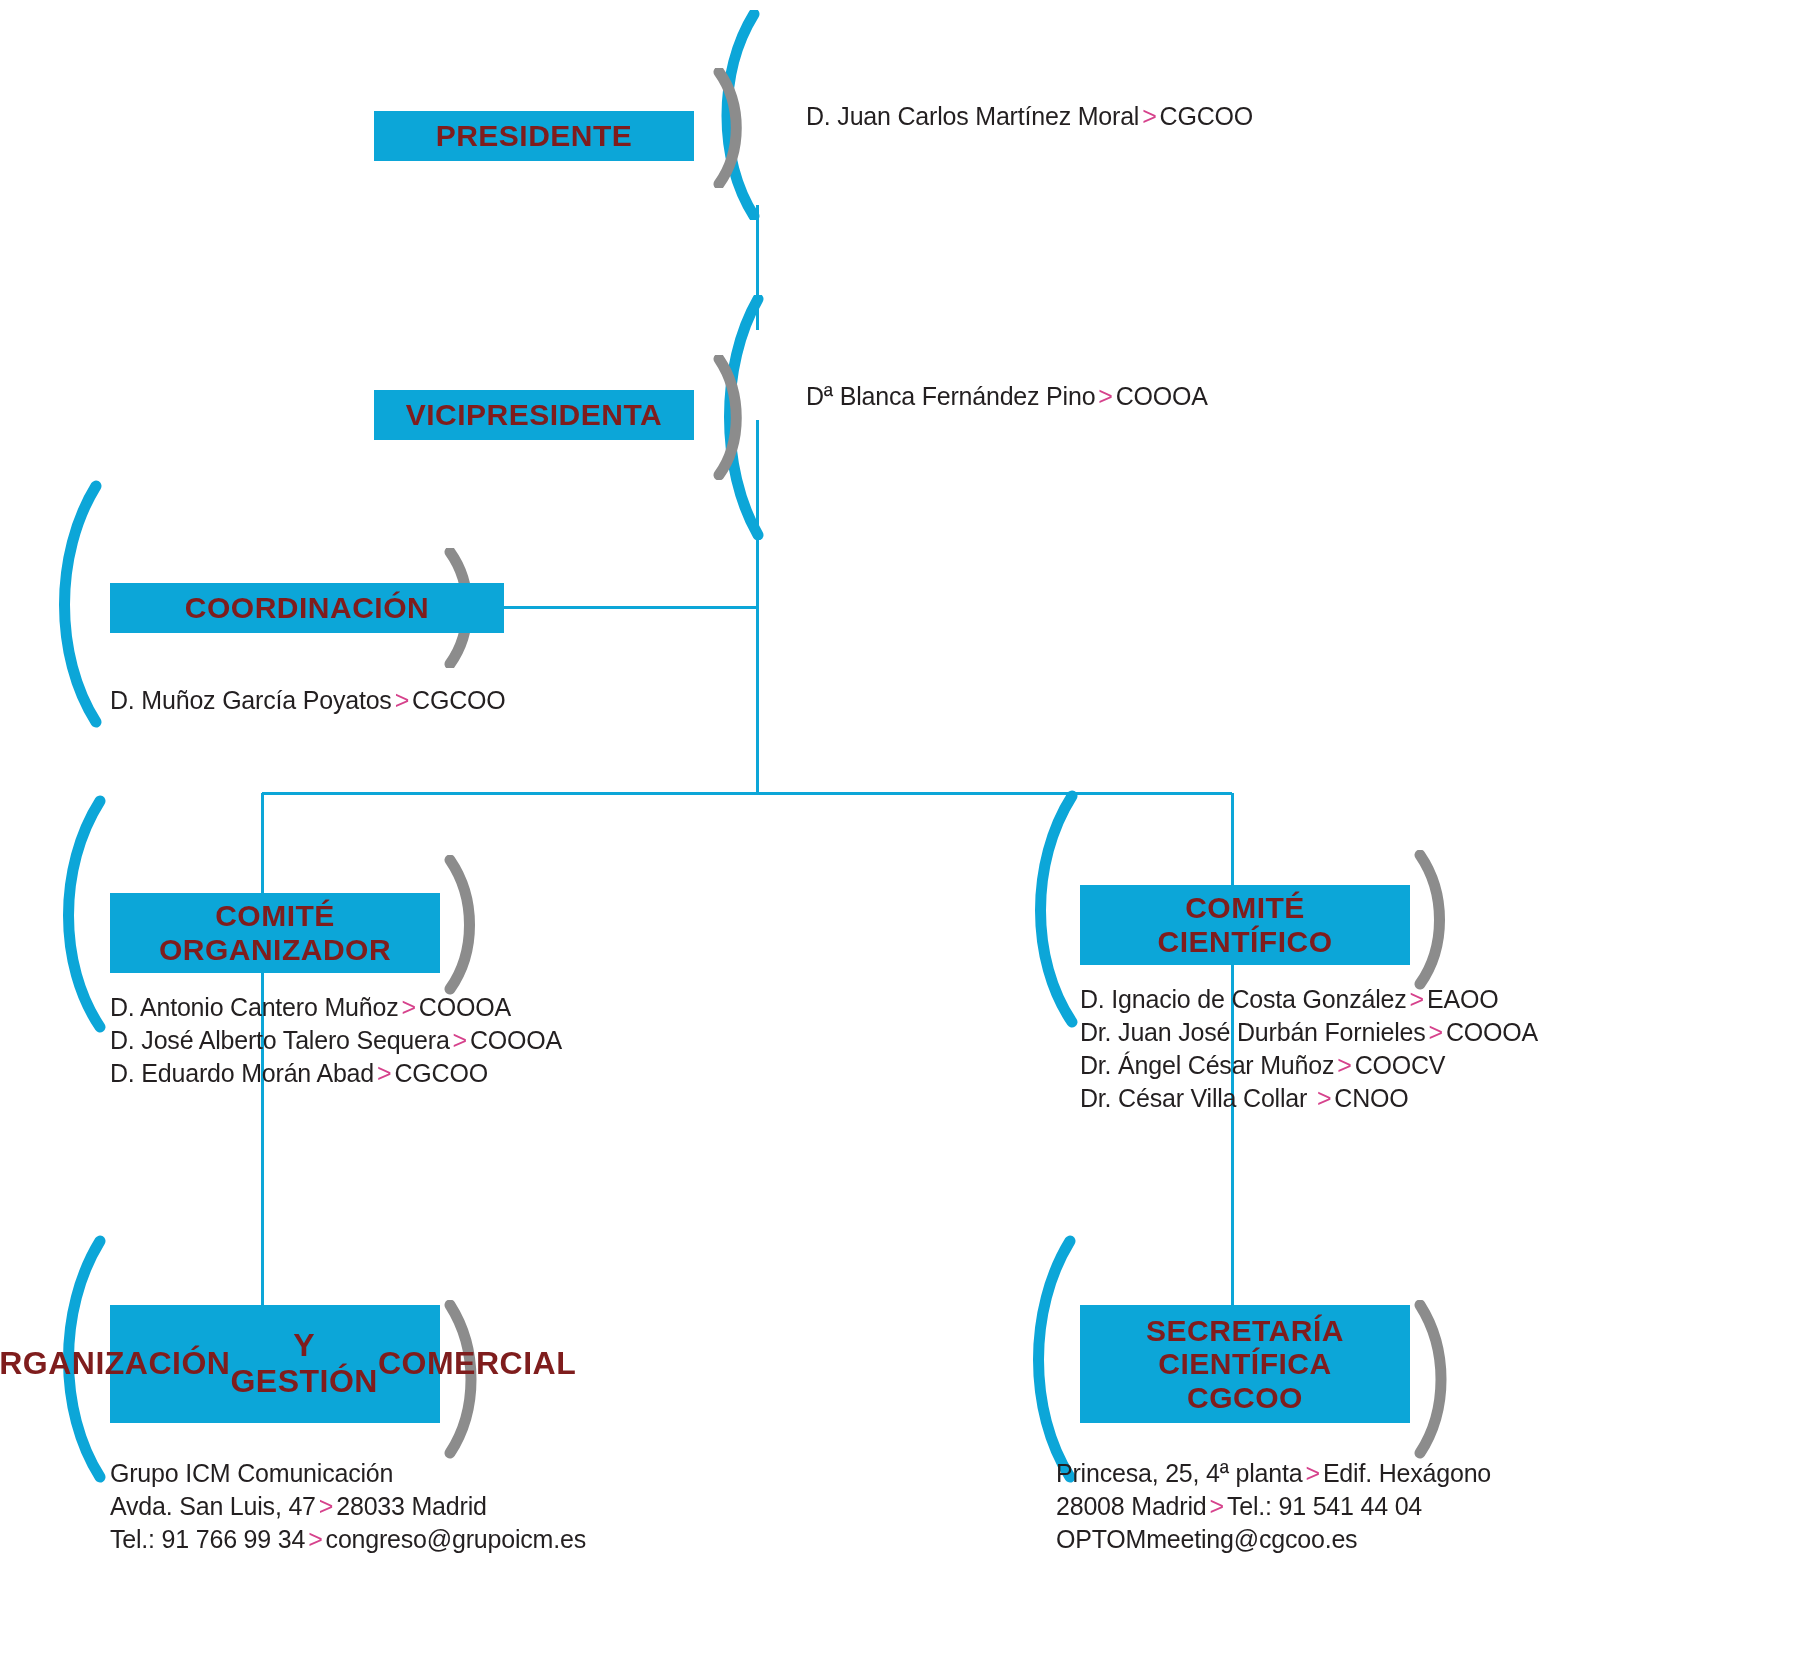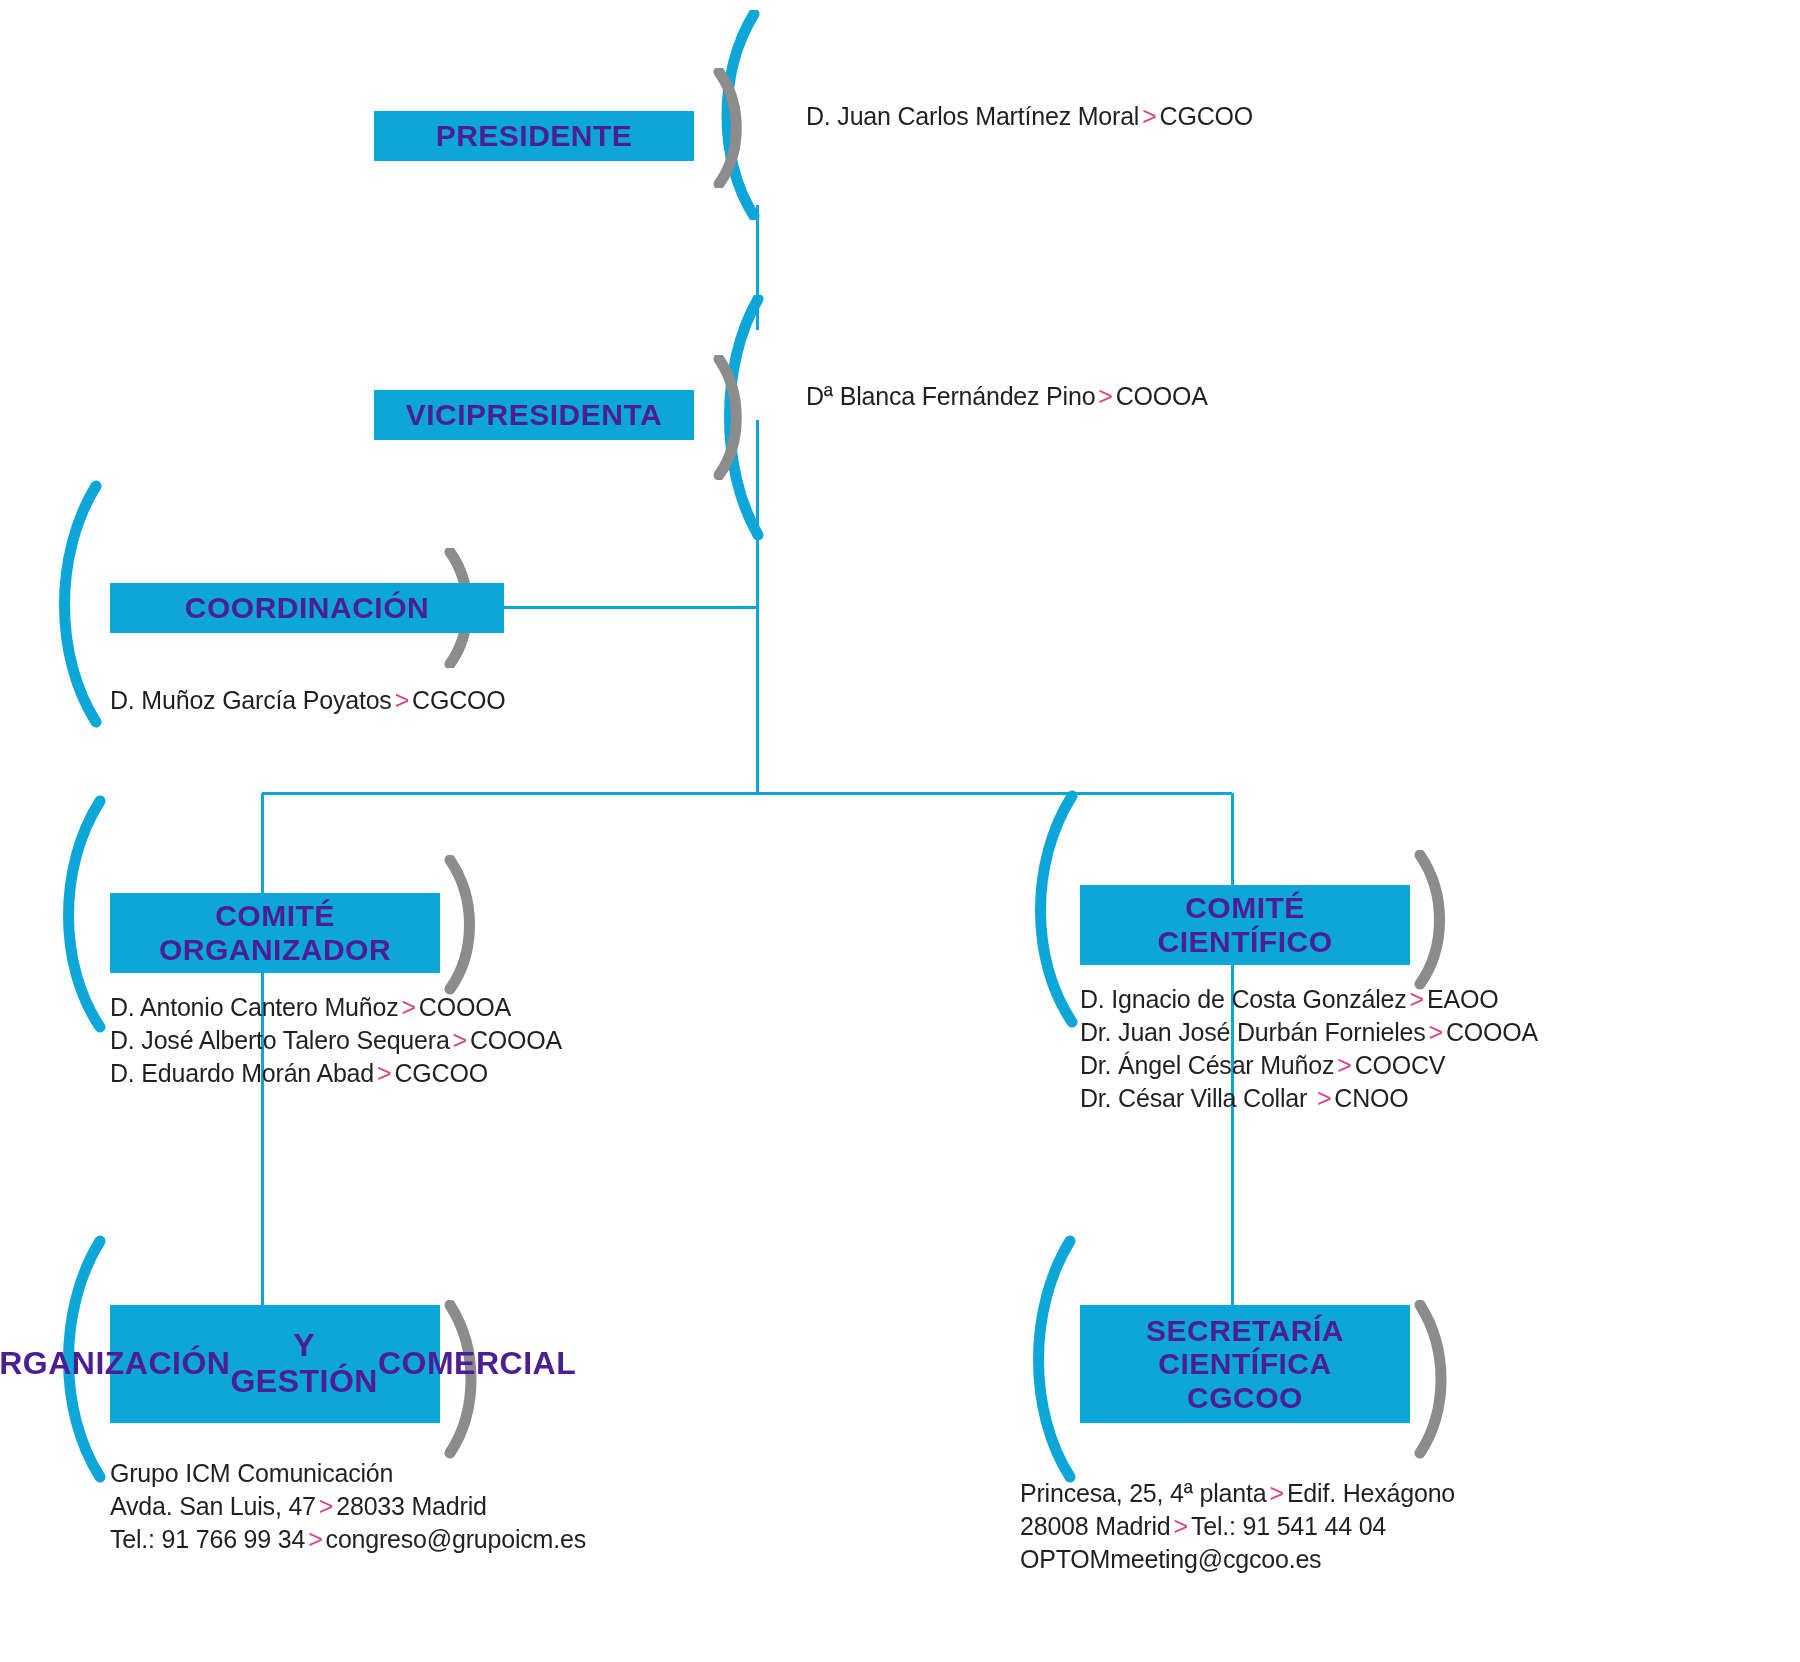--- a/index.html
+++ b/index.html
@@ -23,21 +23,21 @@
     position: absolute;
     left: 0; top: 0;
     width: 1800px;
     height: 1662px;
     pointer-events: none;
   }
   
   .box {
     position: absolute;
     background: #0CA6D8;
-    color: #4c1d95;
+    color: #7f1d1d;
     display: flex;
     align-items: center;
     justify-content: center;
     text-align: center;
     font-weight: bold;
     letter-spacing: 0.5px;
     line-height: 1.12;
     box-sizing: border-box;
     padding: 2px 10px;
   }
@@ -222,21 +222,21 @@
   <svg class="paren" style="left:1413px; top:1300px;" width="55" height="160">
     <path d="M 7 5 C 35 49, 35 110, 7 153" stroke="#8C8C8C" stroke-width="11" fill="none" stroke-linecap="round"></path>
   </svg>
 
   <div class="box" style="left:1080px; top:1305px; width:330px; height:118px; font-size:30px; flex-direction:column;">
     <span>SECRETARÍA</span>
     <span>CIENTÍFICA</span>
     <span>CGCOO</span>
   </div>
 
-  <div class="txt" style="left:1020px; top:1457px;margin-top:20px;">
+  <div class="txt" style="left:1056px; top:1457px;">
     <span class="ln">
       <span>Princesa, 25, 4ª planta</span><span class="sep">&gt;</span><span>Edif. Hexágono</span>
     </span>
     <span class="ln">
       <span>28008 Madrid</span><span class="sep">&gt;</span><span>Tel.: 91 541 44 04</span>
     </span>
     <span class="ln">
       <span>OPTOMmeeting@cgcoo.es</span>
     </span>
   </div>

